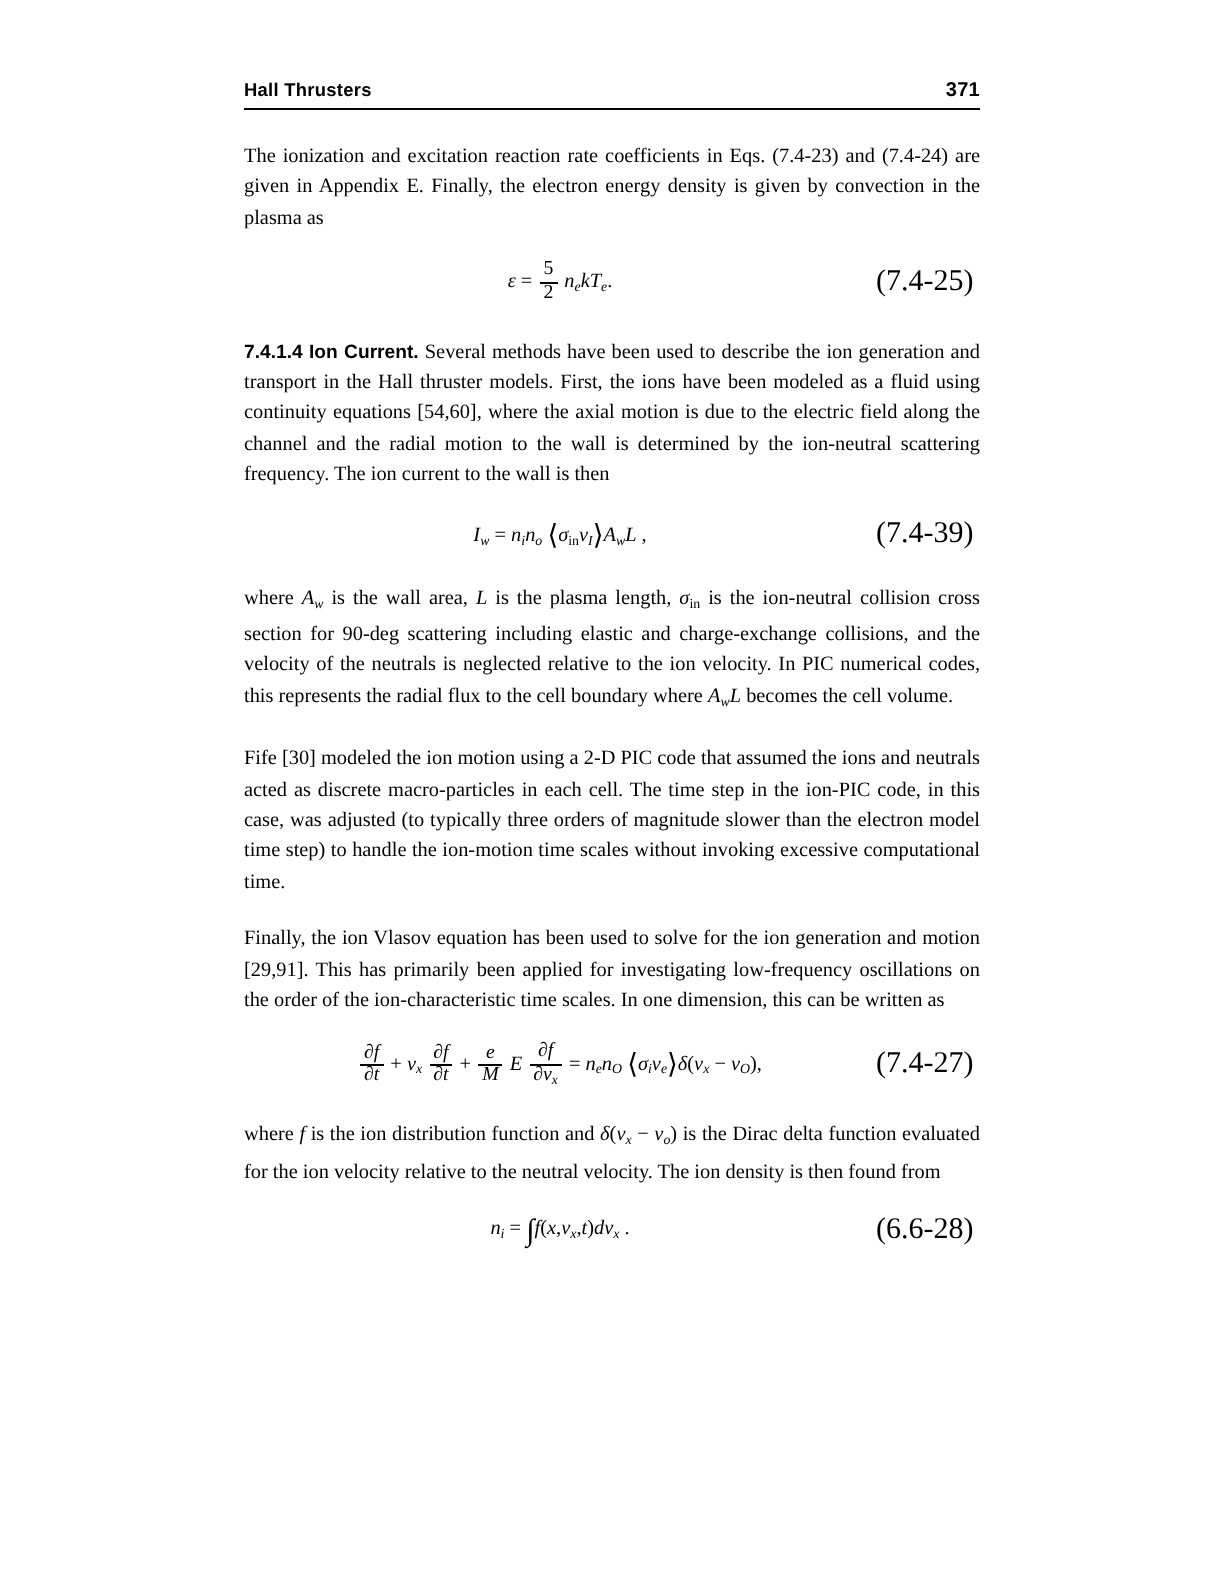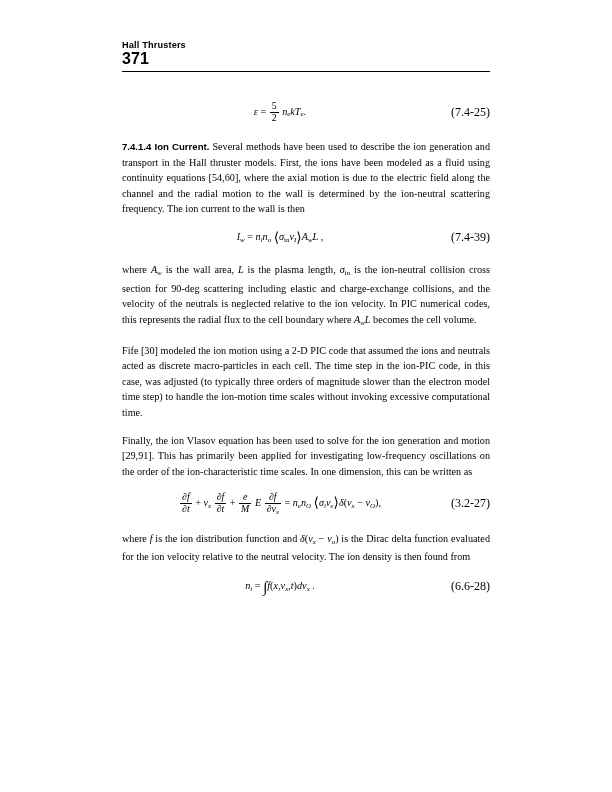--- a/index.html
+++ b/index.html
@@ -30,24 +30,23 @@
   .header {
     display: flex;
     justify-content: space-between;
     align-items: baseline;
     font-family: "Liberation Sans", sans-serif;
     font-weight: bold;
     font-size: 9.2px;
     padding-bottom: 3px;
     border-bottom: 1.1px solid #000;
     letter-spacing: 0.15px;
-    flex-direction: column;
   }
   .header .running-title { font-size: 9.2px; }
-  .header .page-number { font-size: 16px; }
+  .header .page-number { font-size: 10px; }
 
   p.body-text {
     font-size: 10.2px;
     line-height: 15.4px;
     text-align: justify;
     margin: 0;
     text-indent: 0;
   }
   .sp-16 { height: 16px; }
   .sp-13 { height: 13px; }
@@ -59,22 +58,22 @@
     font-size: 10.2px;
   }
   .eq-body {
     flex: 1 1 auto;
     text-align: center;
     font-family: "Liberation Serif", serif;
   }
   .eq-num {
     flex: 0 0 auto;
     width: 52px;
-    text-align: right;
-    font-size: 12px;
+    text-align: left;
+    font-size: 15px;
   }
   .sec-head {
     font-family: "Liberation Sans", sans-serif;
     font-weight: bold;
     font-size: 9.6px;
     margin-top: 20px;
   }
   
   .it { font-style: italic; }
   .sub {
@@ -107,20 +106,21 @@
 <div class="page">
   <div class="content">
 
     <div class="header">
       <span class="running-title">Hall Thrusters</span>
       <span class="page-number">371</span>
     </div>
 
     <div class="sp-16"></div>
 
+    <p class="body-text">The ionization and excitation reaction rate coefficients in Eqs. (7.4-23) and (7.4-24) are given in Appendix E. Finally, the electron energy density is given by convection in the plasma as</p>
 
     <div class="sp-13"></div>
 
     <div class="eq-row">
       <span class="eq-body">
         <span class="it">ε</span> =
         <span class="frac"><span class="num">5</span><span class="den">2</span></span>
         <span class="it">n</span><span class="sub it">e</span><span class="it">kT</span><span class="sub it">e</span>.
       </span>
       <span class="eq-num">(7.4-25)</span>
@@ -159,21 +159,21 @@
       <span class="eq-body">
         <span class="frac"><span class="num"><span class="it">∂f</span></span><span class="den"><span class="it">∂t</span></span></span>
         + <span class="it">v</span><span class="sub it">x</span>
         <span class="frac"><span class="num"><span class="it">∂f</span></span><span class="den"><span class="it">∂t</span></span></span>
         + <span class="frac"><span class="num"><span class="it">e</span></span><span class="den"><span class="it">M</span></span></span>
         <span class="it">E</span>
         <span class="frac"><span class="num"><span class="it">∂f</span></span><span class="den"><span class="it">∂v</span><span class="sub it">x</span></span></span>
         = <span class="it">n</span><span class="sub it">e</span><span class="it">n</span><span class="sub it">O</span>
         <span class="big">⟨</span><span class="it">σ</span><span class="sub it">i</span><span class="it">v</span><span class="sub it">e</span><span class="big">⟩</span><span class="it">δ</span>(<span class="it">v</span><span class="sub it">x</span> − <span class="it">v</span><span class="sub it">O</span>),
       </span>
-      <span class="eq-num">(3.2-27)</span>
+      <span class="eq-num">(7.4-27)</span>
     </div>
 
     <div class="sp-16"></div>
 
     <p class="body-text">where <span class="it">f</span> is the ion distribution function and <span class="it">δ</span>(<span class="it">v</span><span class="sub it">x</span> − <span class="it">v</span><span class="sub it">o</span>) is the Dirac delta function evaluated for the ion velocity relative to the neutral velocity. The ion density is then found from</p>
 
     <div class="sp-13"></div>
 
     <div class="eq-row">
       <span class="eq-body">

